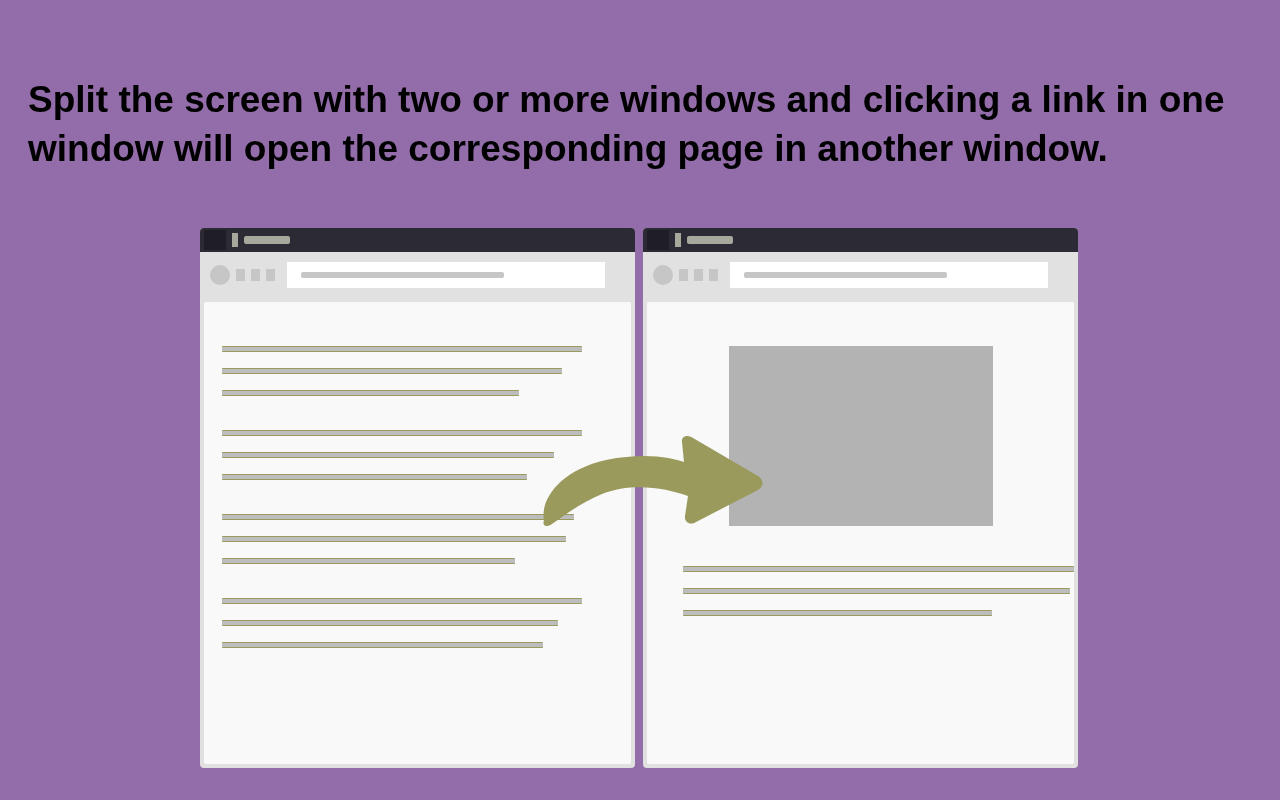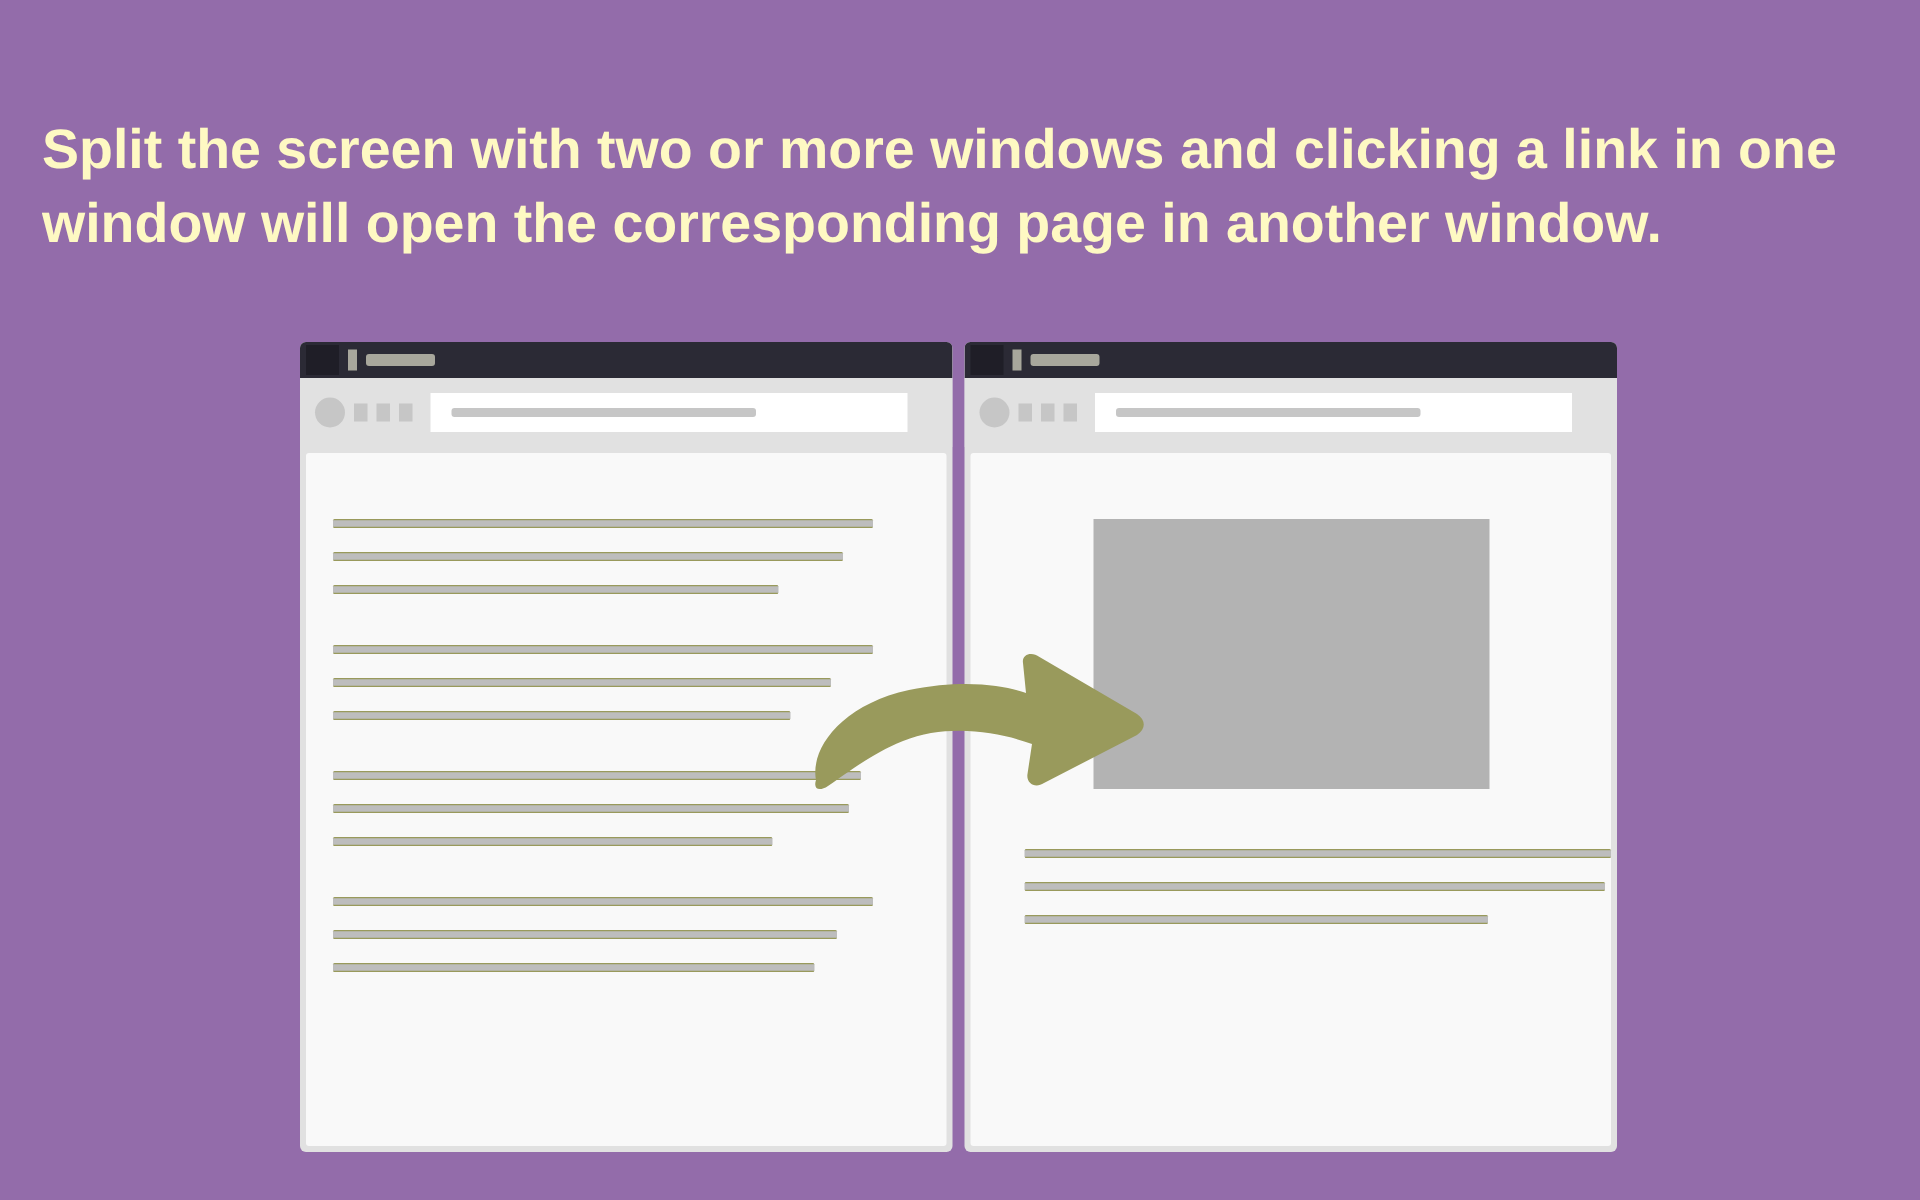--- a/index.html
+++ b/index.html
@@ -8,21 +8,21 @@
     background: #936CAA;
     font-family: "Segoe UI", Arial, sans-serif;
     position: relative;
     overflow: hidden;
   }
   .headline {
     position: absolute;
     left: 28px;
     top: 76px;
     right: 28px;
-    color: #fef9c3;
+    color: #000000;
     font-weight: 700;
     font-size: 37px;
     line-height: 1.32;
   }
   .windows {
     position: absolute;
     left: 200px;
     top: 228px;
     display: flex;
     gap: 8px;

